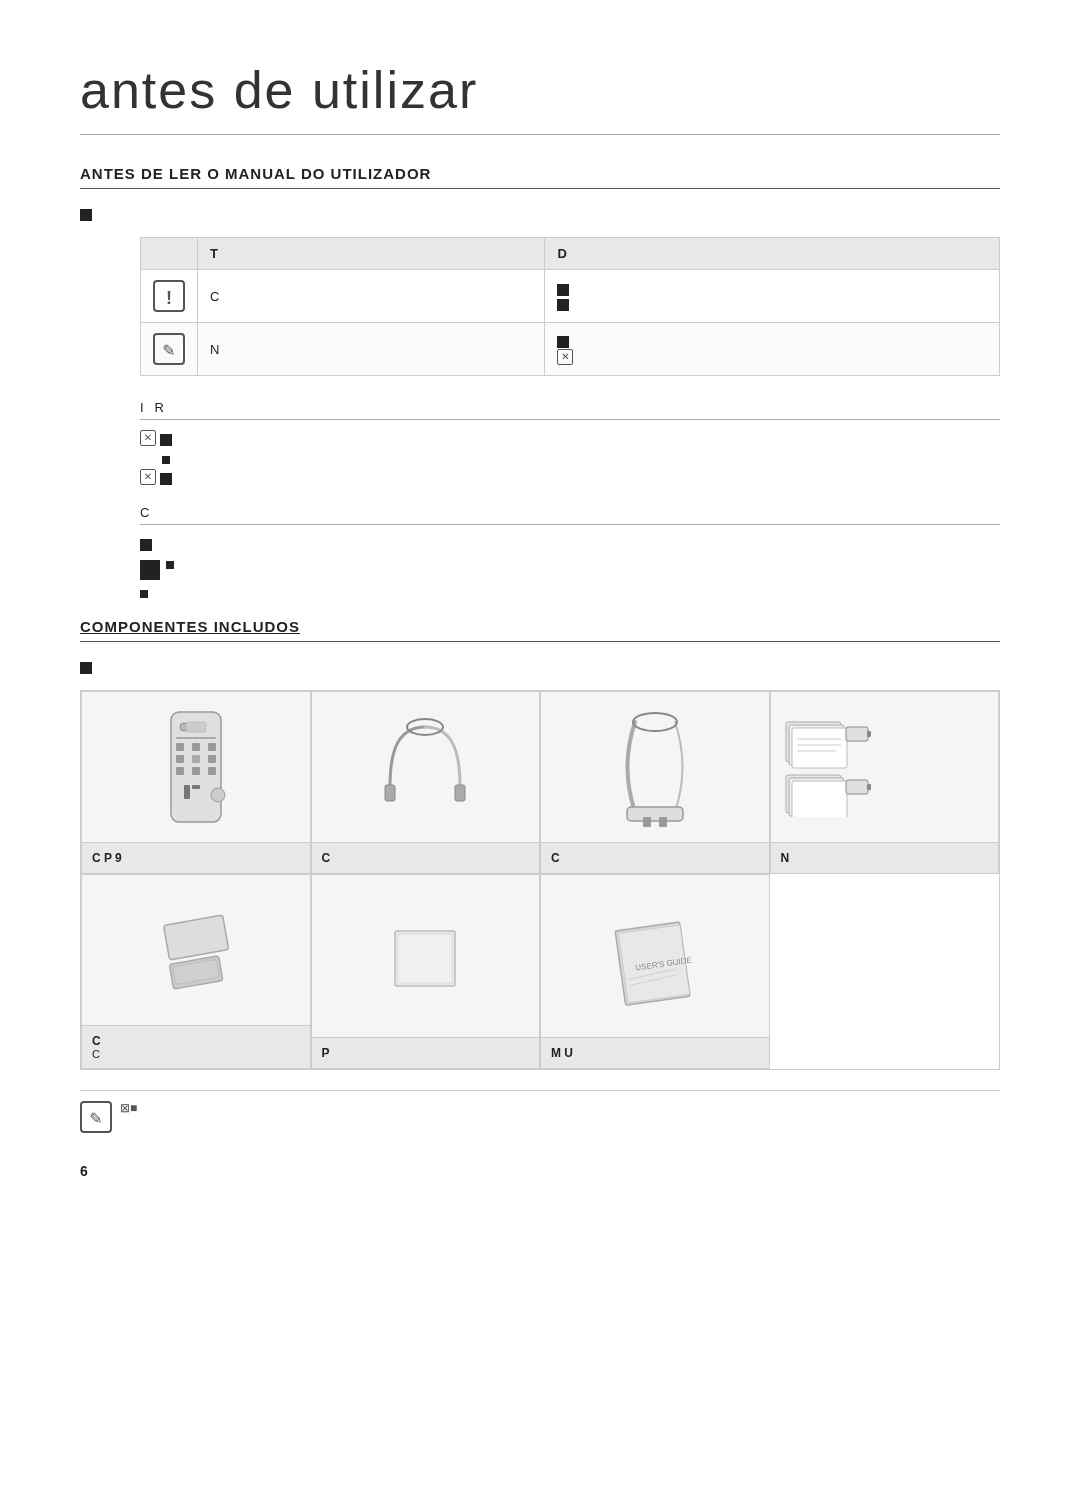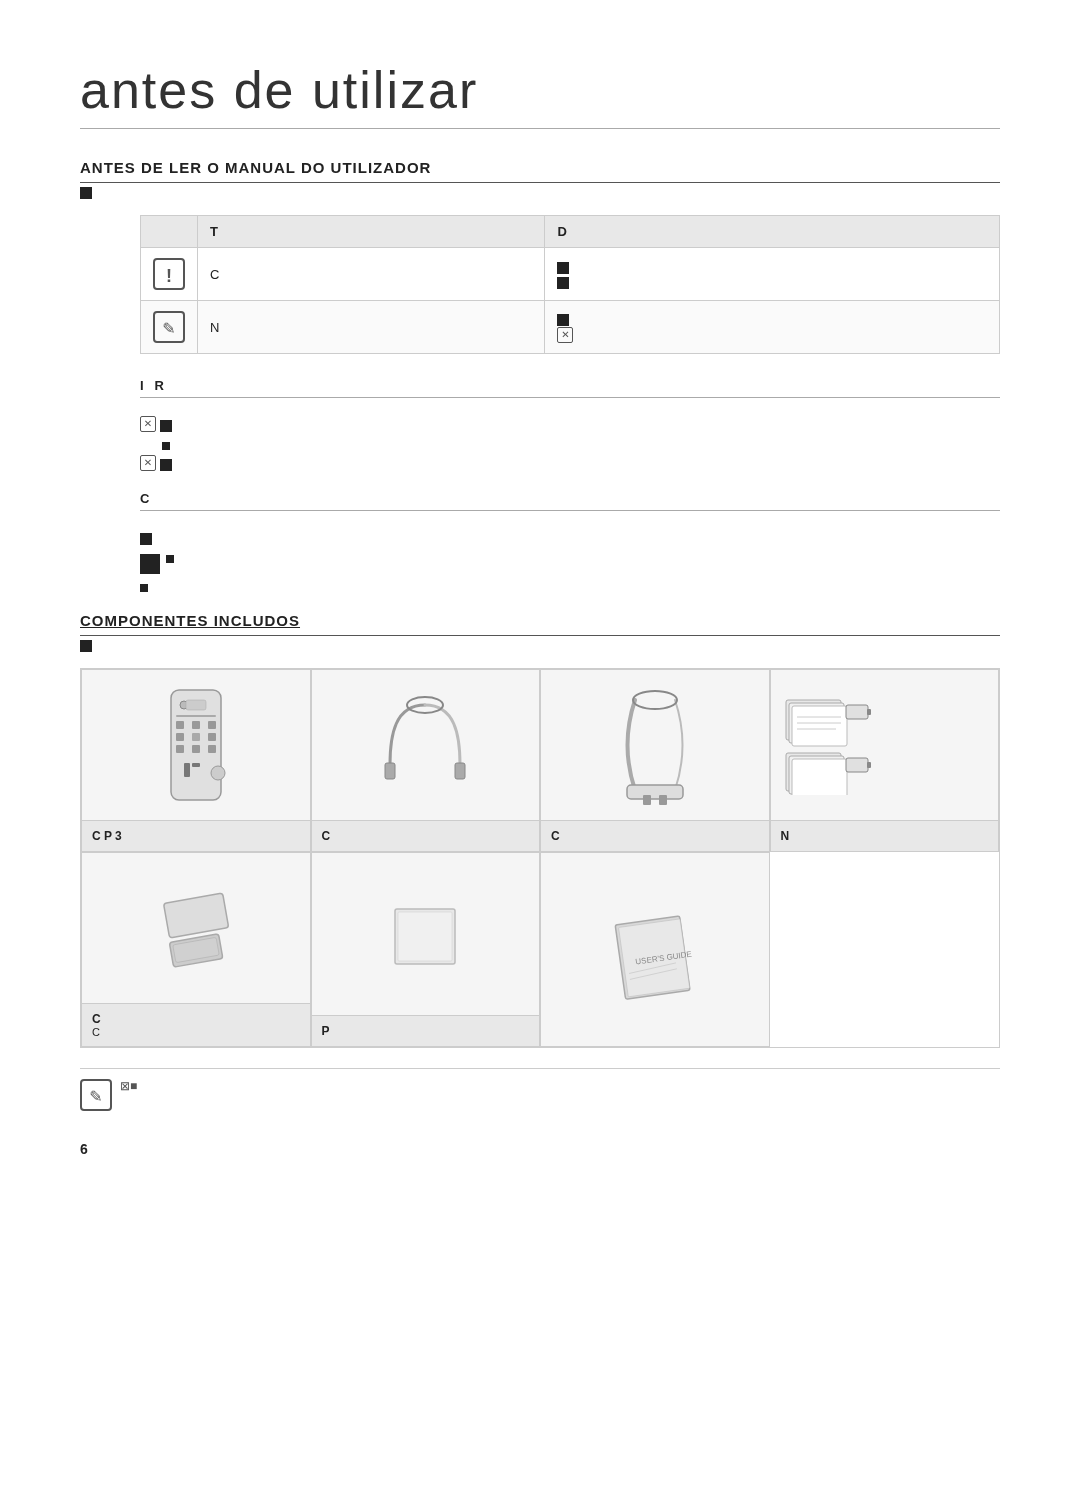--- a/index.html
+++ b/index.html
@@ -11,31 +11,32 @@
       padding: 60px 80px 60px 80px;
       color: #222;
     }
 
     .page-title {
       font-size: 52px;
       font-weight: 200;
       letter-spacing: 2px;
       color: #333;
       border-bottom: 1px solid #aaa;
-      padding-bottom: 8px;
+      padding-bottom: 14px;
       margin-bottom: 30px;
       font-family: 'Arial', sans-serif;
     }
 
     .section-heading {
       font-size: 15px;
       font-weight: 700;
       letter-spacing: 1px;
       border-bottom: 1.5px solid #555;
       padding-bottom: 6px;
+      margin-bottom: 16px;
       text-transform: uppercase;
     }
 
     .black-square {
       display: inline-block;
       width: 12px;
       height: 12px;
       background: #222;
       margin-right: 6px;
       vertical-align: middle;
@@ -109,24 +110,24 @@
     }
 
     
     .sub-section {
       margin-left: 60px;
       margin-bottom: 20px;
     }
 
     .sub-section-title {
       font-size: 13px;
-      font-weight: 700;
+      font-weight: 400;
       border-bottom: 1px solid #aaa;
       padding-bottom: 4px;
-      margin-bottom: 18px;
+      margin-bottom: 10px;
     }
 
     .bullet-item {
       display: flex;
       align-items: flex-start;
       font-size: 13px;
       margin-bottom: 5px;
       line-height: 1.5;
     }
 
@@ -311,21 +312,21 @@
         <rect x="36" y="48" width="8" height="8" rx="1" fill="#aaa"></rect>
         <rect x="52" y="48" width="8" height="8" rx="1" fill="#999"></rect>
         <rect x="20" y="60" width="8" height="8" rx="1" fill="#999"></rect>
         <rect x="36" y="60" width="8" height="8" rx="1" fill="#999"></rect>
         <rect x="52" y="60" width="8" height="8" rx="1" fill="#999"></rect>
         <rect x="28" y="78" width="6" height="14" rx="1" fill="#777"></rect>
         <rect x="36" y="78" width="8" height="4" rx="1" fill="#777"></rect>
         <circle cx="62" cy="88" r="7" fill="#ccc" stroke="#999" stroke-width="1"></circle>
       </svg>
     </div>
-    <div class="component-label">C P 3</div>
+    <div class="component-label">C P 9</div>
   </div>
 
   <div class="component-cell">
     <div class="component-image">
       <svg width="100" height="120" viewBox="0 0 100 120">
         <path d="M50 20 C20 20, 15 50, 15 80" fill="none" stroke="#999" stroke-width="3" stroke-linecap="round"></path>
         <path d="M50 20 C80 20, 85 50, 85 80" fill="none" stroke="#bbb" stroke-width="3" stroke-linecap="round"></path>
         <ellipse cx="50" cy="20" rx="18" ry="8" fill="none" stroke="#888" stroke-width="2"></ellipse>
         <rect x="10" y="78" width="10" height="16" rx="2" fill="#aaa" stroke="#888" stroke-width="1"></rect>
         <rect x="80" y="78" width="10" height="16" rx="2" fill="#aaa" stroke="#888" stroke-width="1"></rect>
@@ -402,20 +403,21 @@
     <div class="component-image">
       <svg width="100" height="120" viewBox="0 0 100 120">
 
         <rect x="15" y="30" width="65" height="75" rx="2" fill="#d8d8d8" stroke="#aaa" stroke-width="1.5" transform="rotate(-8 48 67)"></rect>
         <rect x="18" y="33" width="62" height="70" rx="1" fill="#e8e8e8" stroke="#bbb" stroke-width="0.5" transform="rotate(-8 48 67)"></rect>
         <text x="30" y="72" font-size="8" fill="#888" transform="rotate(-8 48 67)" font-family="Arial">USER'S GUIDE</text>
         <line x1="22" y1="80" x2="70" y2="76" stroke="#ccc" stroke-width="0.8" transform="rotate(-8 48 67)"></line>
         <line x1="22" y1="86" x2="70" y2="82" stroke="#ccc" stroke-width="0.8" transform="rotate(-8 48 67)"></line>
       </svg>
     </div>
+    <div class="component-label">M U</div>
   </div>
 
 </div>
 
 <div class="footer-note">
   <span class="icon-note" style="margin-right:8px; flex-shrink:0;">✎</span>
   <span style="font-size:12px; color:#555;">⊠■</span>
 </div>
 
 <div class="page-number" style="margin-top: 30px;">6</div>

